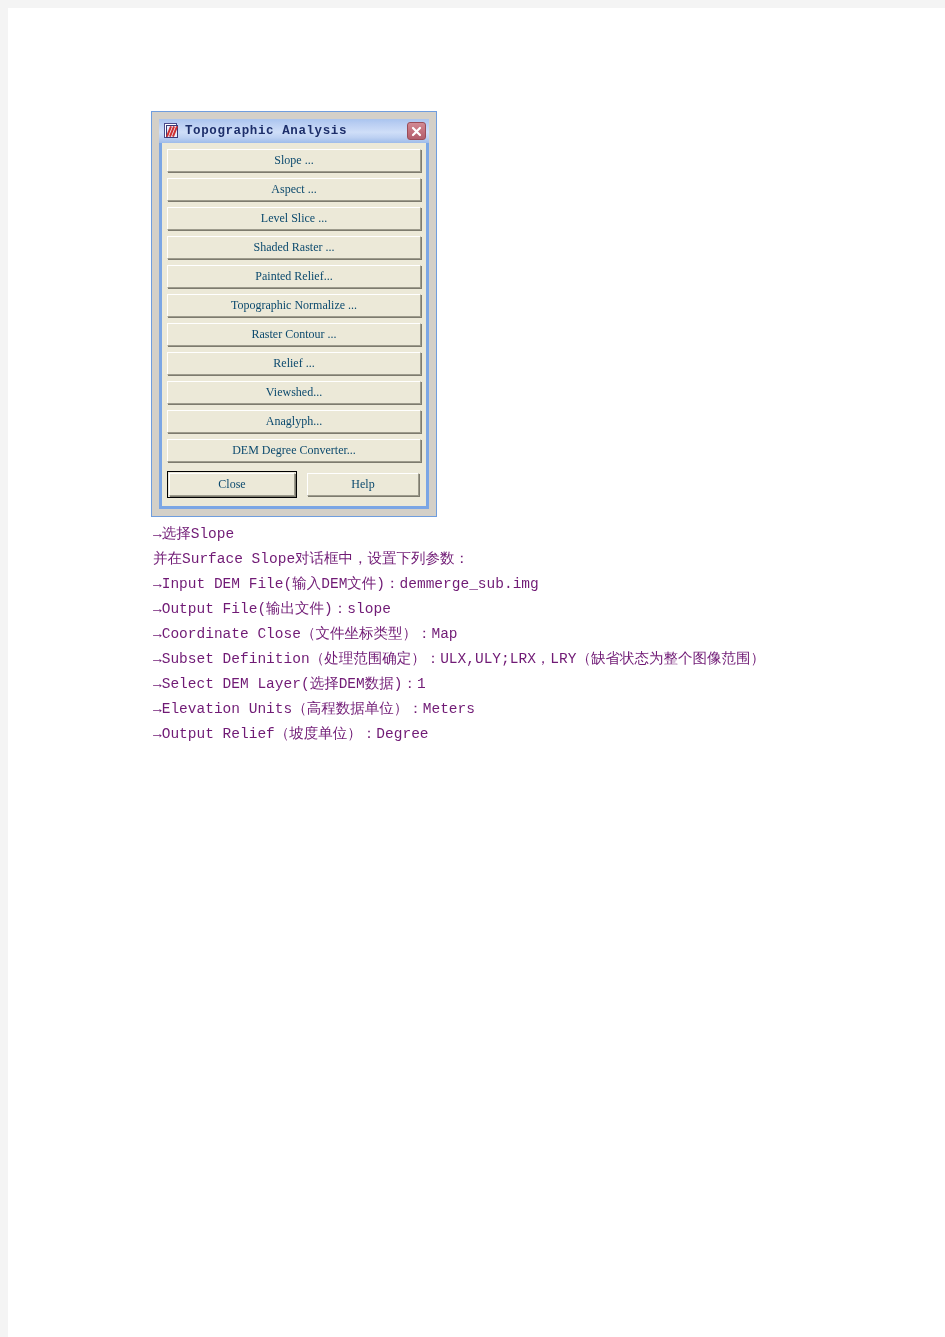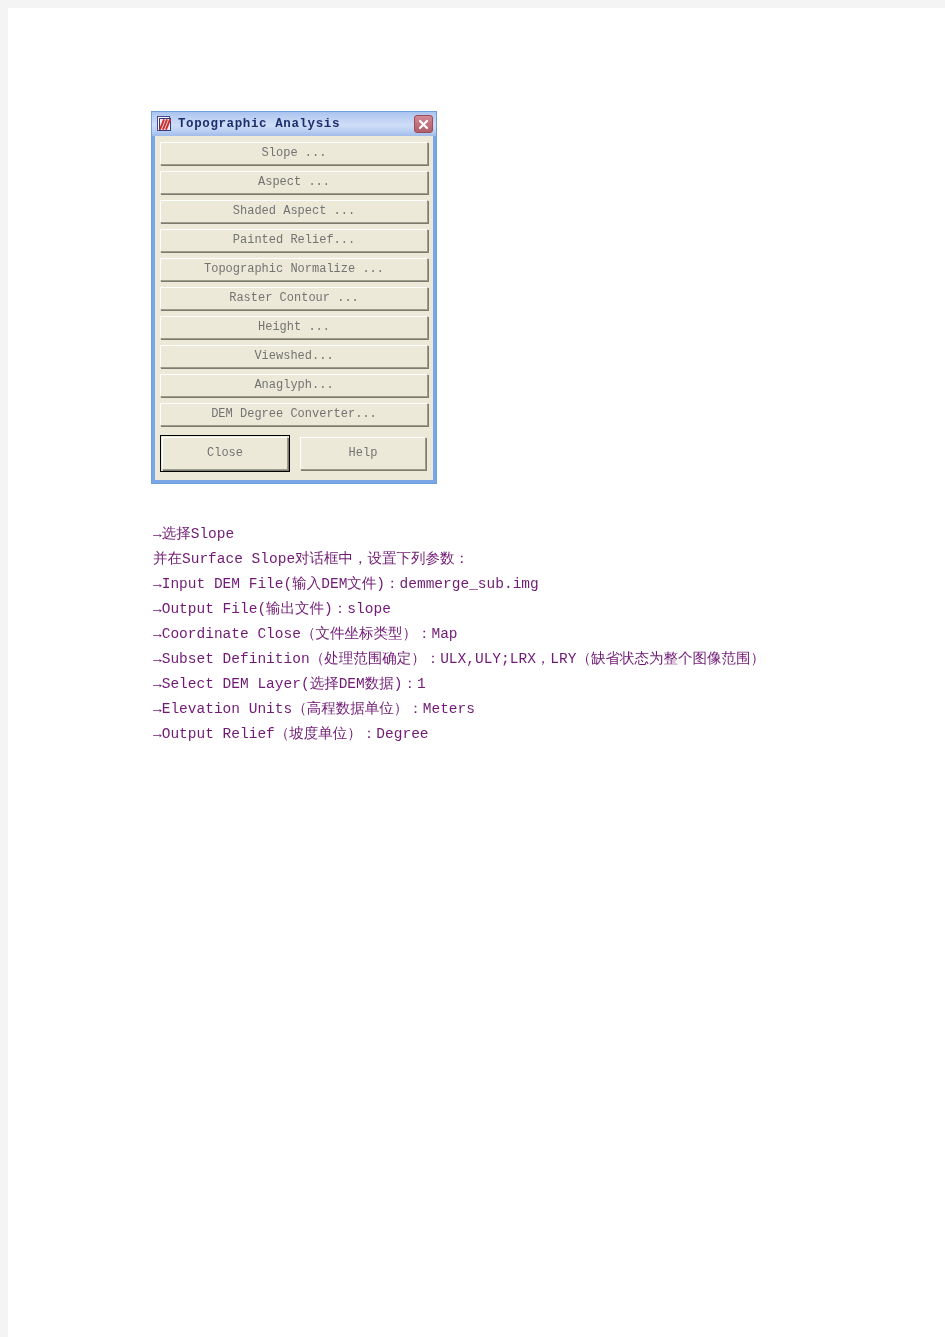--- a/index.html
+++ b/index.html
@@ -26,21 +26,21 @@
 
   
   #dialog {
     position: absolute;
     left: 143px;
     top: 103px;
     width: 286px;
     background: #d4d0c8;
     border: 1px solid #6f9dde;
     box-sizing: border-box;
-    padding: 0;
+    padding: 7px;
   }
   .dlg-frame {
     border-left: 3px solid #7ba6e5;
     border-right: 3px solid #7ba6e5;
     border-bottom: 3px solid #7ba6e5;
     background: #ece9d8;
     box-sizing: border-box;
   }
 
   
@@ -122,23 +122,23 @@
     height: 23px;
     line-height: 21px;
     margin: 0 0 6px 0;
     background: #ece9d8;
     border-top: 1px solid #ffffff;
     border-left: 1px solid #ffffff;
     border-right: 1px solid #9d9b8c;
     border-bottom: 1px solid #9d9b8c;
     box-shadow: 1px 1px 0 0 #7d7b6e;
     box-sizing: border-box;
-    font-family: Liberation Mono, monospace;
+    font-family: Liberation Serif, serif;
     font-size: 12px;
-    color: #737373;
+    color: #0c4a6e;
     text-align: center;
     cursor: default;
     padding: 0;
   }
   .btn-row {
     display: flex;
     gap: 8px;
     margin-top: 9px;
     margin-bottom: 2px;
   }
@@ -149,21 +149,21 @@
     padding: 1px;
     box-sizing: border-box;
     background: #ece9d8;
   }
   .btn-help-wrap {
     flex: 1 1 auto;
     padding: 2px;
     box-sizing: border-box;
   }
   .btn-close-wrap .btn,
-  .btn-help-wrap .btn { height: 33px; line-height: 19px; }
+  .btn-help-wrap .btn { height: 23px; line-height: 19px; }
 
   
   #notes {
     position: absolute;
     left: 145px;
     top: 514px;
     width: 700px;
     font-family: "Liberation Serif", serif;
     font-size: 15.5px;
     line-height: 25px;
@@ -197,25 +197,26 @@
           <path d="M2,2 L9,9 M9,2 L2,9" stroke="#ffffff" stroke-width="2.2" stroke-linecap="round" fill="none"></path>
         </svg>
       </span>
     </div>
 
     <div class="dlg-frame">
       <div class="dlg-body">
 
         <button class="btn">Slope ...</button>
         <button class="btn">Aspect ...</button>
-        <button class="btn">Shaded Aspect ...</button>
+        <button class="btn">Level Slice ...</button>
+        <button class="btn">Shaded Raster ...</button>
         <button class="btn">Painted Relief...</button>
         <button class="btn">Topographic Normalize ...</button>
         <button class="btn">Raster Contour ...</button>
-        <button class="btn">Height ...</button>
+        <button class="btn">Relief ...</button>
         <button class="btn">Viewshed...</button>
         <button class="btn">Anaglyph...</button>
         <button class="btn">DEM Degree Converter...</button>
 
         <div class="btn-row">
           <div class="btn-close-wrap">
             <button class="btn">Close</button>
           </div>
           <div class="btn-help-wrap">
             <button class="btn">Help</button>

